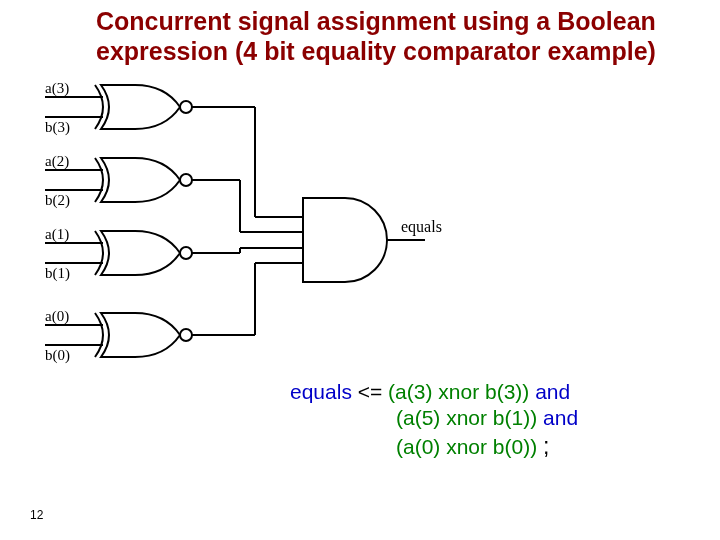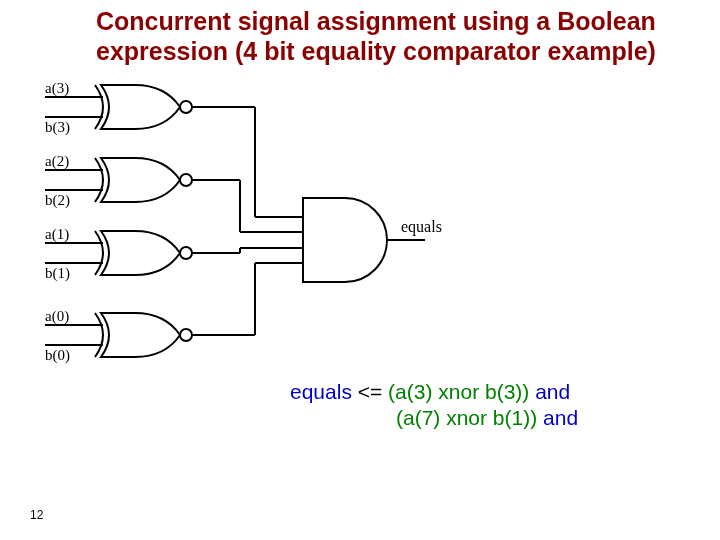--- a/index.html
+++ b/index.html
@@ -132,18 +132,22 @@
 </svg>
 
 <div class="codeblock">
   <div>
     <span class="kw">equals</span>
     <span class="blk"> </span><span class="blk">&lt;=</span><span class="blk"> </span>
     <span class="opg">(a(3) xnor b(3))</span>
     <span class="kw"> </span><span class="kw">and</span>
   </div>
   <div style="padding-left:106px;">
-    <span class="opg">(a(7) xnor b(1))</span>
+    <span class="opg">(a(5) xnor b(1))</span>
     <span class="kw"> </span><span class="kw">and</span>
+  </div>
+  <div style="padding-left:106px;">
+    <span class="opg">(a(0) xnor b(0))</span>
+    <span class="blk" style="font-size:23px;"> </span><span class="blk" style="font-size:23px;">;</span>
   </div>
 </div>
 
 <div class="pagenum">12</div>
 
 </body></html>

